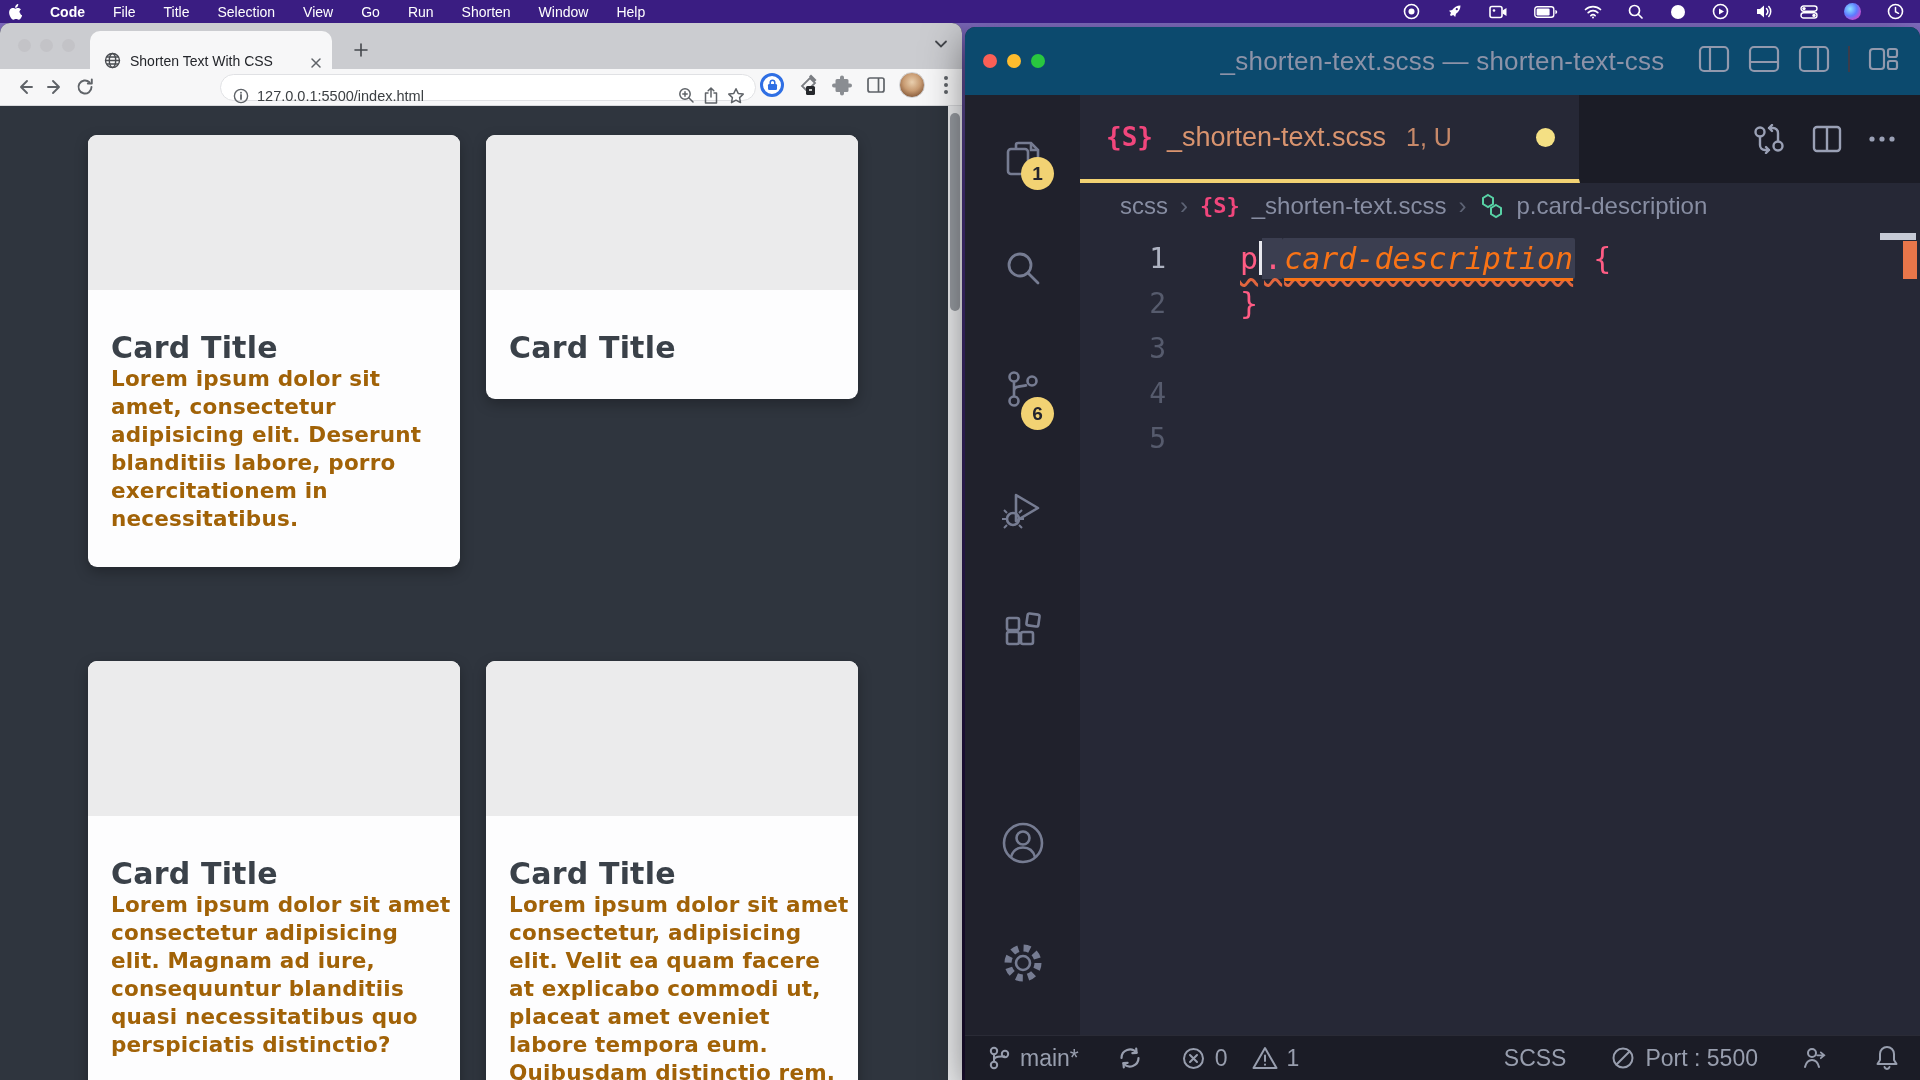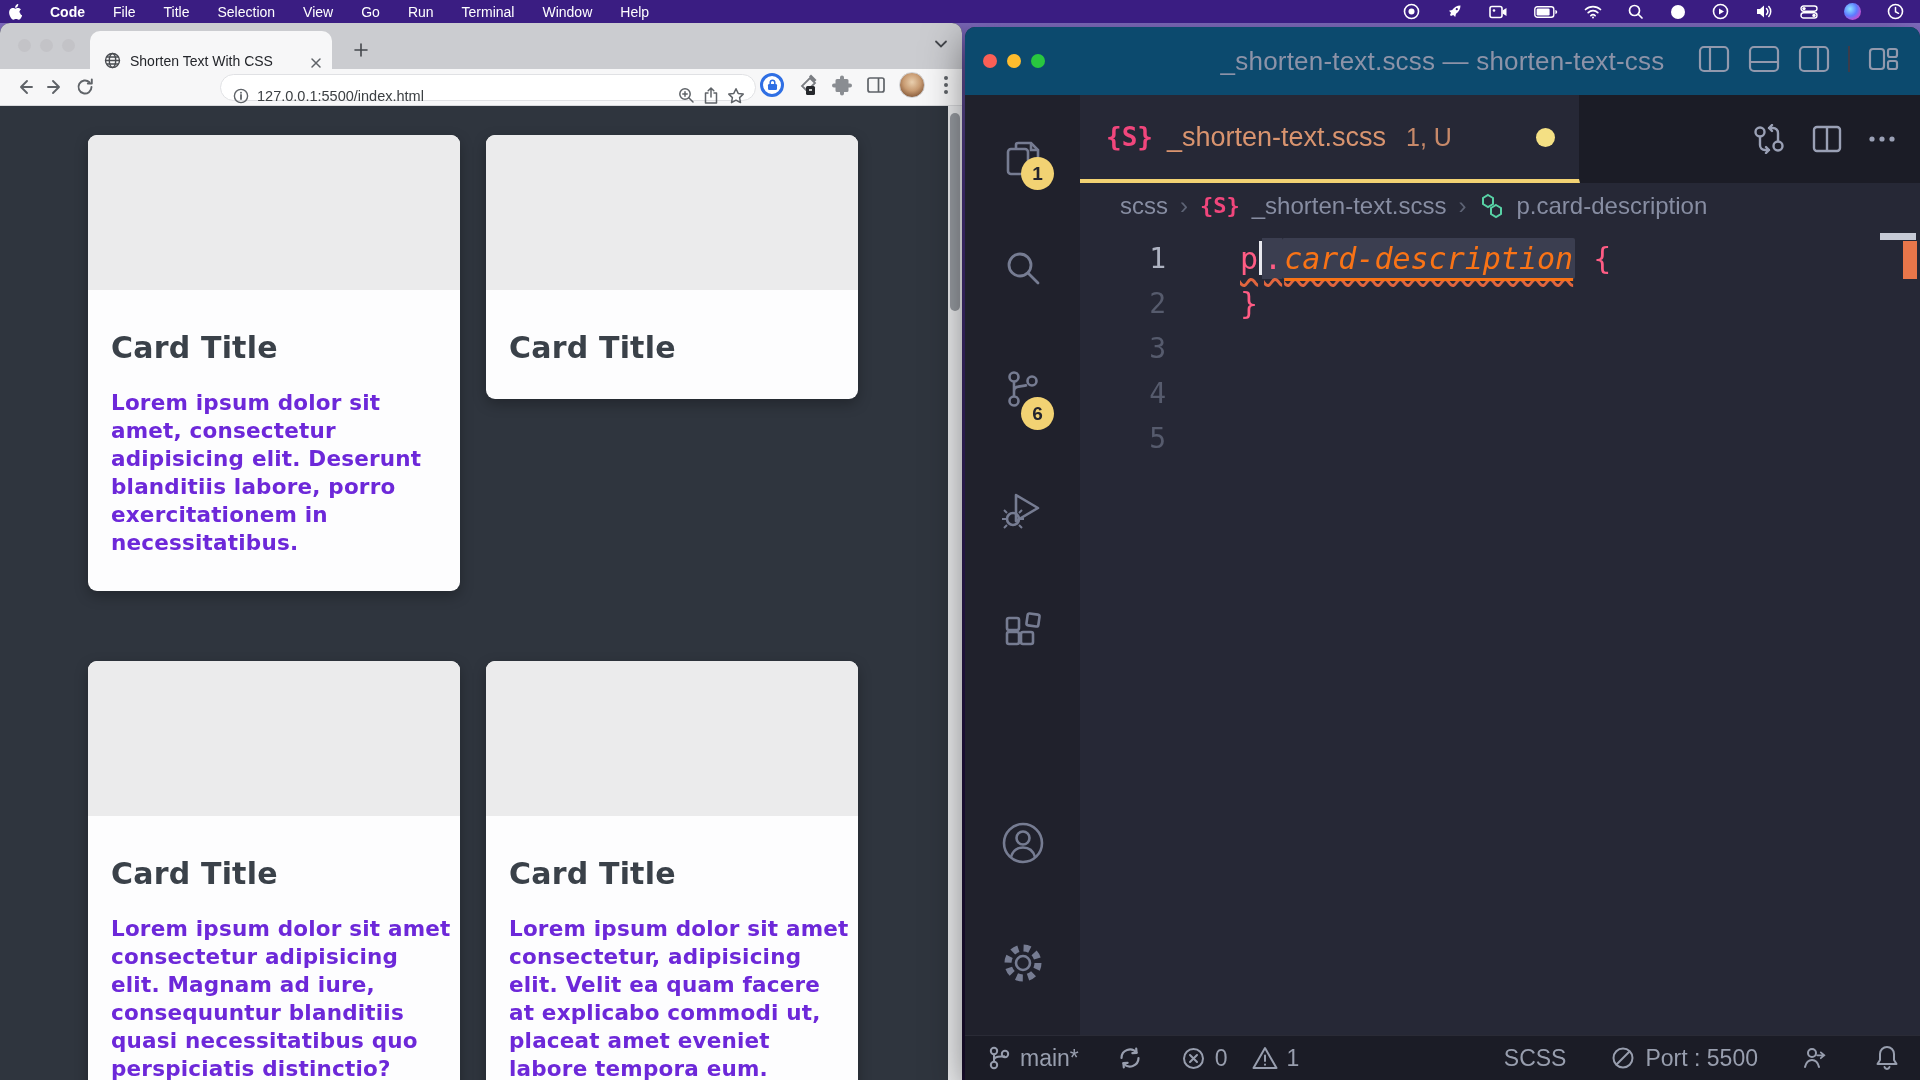--- a/index.html
+++ b/index.html
@@ -34,21 +34,21 @@
   .kebab { display:flex; flex-direction:column; gap:3px; padding:4px 6px; }
   .kebab i { width:4px; height:4px; border-radius:50%; background:#5f6368; }
 
   .page { position:relative; height:974px; background:#2f353e; overflow:hidden; }
   .page-scrollbar { position:absolute; right:0; top:0; width:14px; height:100%; background:#ecedef; }
   .page-thumb { position:absolute; right:2px; top:7px; width:10px; height:198px; border-radius:5px; background:#989ca2; }
   .card { position:absolute; width:372px; background:#fdfdfe; border-radius:9px; box-shadow:0 5px 14px rgba(0,0,0,.28); overflow:hidden; }
   .card-img { height:155px; background:#ebebec; }
   .card-body { padding:40px 7px 34px 23px; font-family:"DejaVu Sans",sans-serif; }
   .card-title { font-size:30px; font-weight:700; color:#3a4149; letter-spacing:.2px; }
-  .card-desc { margin-top:24px; font-size:21.5px; line-height:28px; font-weight:700; color:#6d28d9; letter-spacing:.2px; }
+  .card-desc { font-size:21.5px; line-height:28px; font-weight:700; color:#a16207; letter-spacing:.2px; }
   .c1 { left:88px; top:29px; }
   .c2 { left:486px; top:29px; }
   .c3 { left:88px; top:555px; height:600px; }
   .c4 { left:486px; top:555px; height:600px; }
 
   
   .vscode { position:absolute; left:965px; top:27px; width:955px; height:1053px; border-radius:10px 10px 0 0; overflow:hidden; background:#262836; box-shadow:0 10px 40px rgba(0,0,0,.5); display:flex; flex-direction:column; color:#9aa0b5; }
   .vs-titlebar { height:68px; background:#0c4a6e; position:relative; display:flex; align-items:center; justify-content:center; flex:0 0 auto; }
   .vs-lights { position:absolute; left:18px; top:27px; display:flex; gap:10px; }
   .vs-lights i { width:14px; height:14px; border-radius:50%; }
@@ -102,21 +102,21 @@
           <path d="M11.6 9c0-2 1.6-3 1.7-3.1-1-1.4-2.4-1.6-2.9-1.6-1.2-.1-2.4.7-3 .7-.6 0-1.6-.7-2.6-.7C3.4 4.3 2.2 5 1.5 6.2-.1 8.7 1.1 12.5 2.6 14.6c.7 1 1.6 2.2 2.7 2.1 1.1 0 1.5-.7 2.8-.7s1.7.7 2.8.7c1.2 0 1.9-1 2.6-2.1.8-1.2 1.2-2.4 1.2-2.4s-2.3-.9-2.3-3.2zM9.6 2.8c.6-.7 1-1.7.9-2.8-.9 0-1.9.6-2.5 1.3-.6.6-1 1.7-.9 2.7 1 .1 2-.5 2.5-1.2z"></path>
         </svg>
       </span>
     <span class="app">Code</span>
     <span class="mitem">File</span>
     <span class="mitem">Title</span>
     <span class="mitem">Selection</span>
     <span class="mitem">View</span>
     <span class="mitem">Go</span>
     <span class="mitem">Run</span>
-    <span class="mitem">Terminal</span>
+    <span class="mitem">Shorten</span>
     <span class="mitem">Window</span>
     <span class="mitem">Help</span>
   </div>
   <div class="right">
     <span>
         <svg width="17" height="17" viewBox="0 0 17 17">
           <circle cx="8.5" cy="8.5" r="7" fill="none" stroke="#fff" stroke-width="1.6"></circle>
           <circle cx="8.5" cy="8.5" r="3" fill="#fff"></circle>
         </svg>
       </span>

